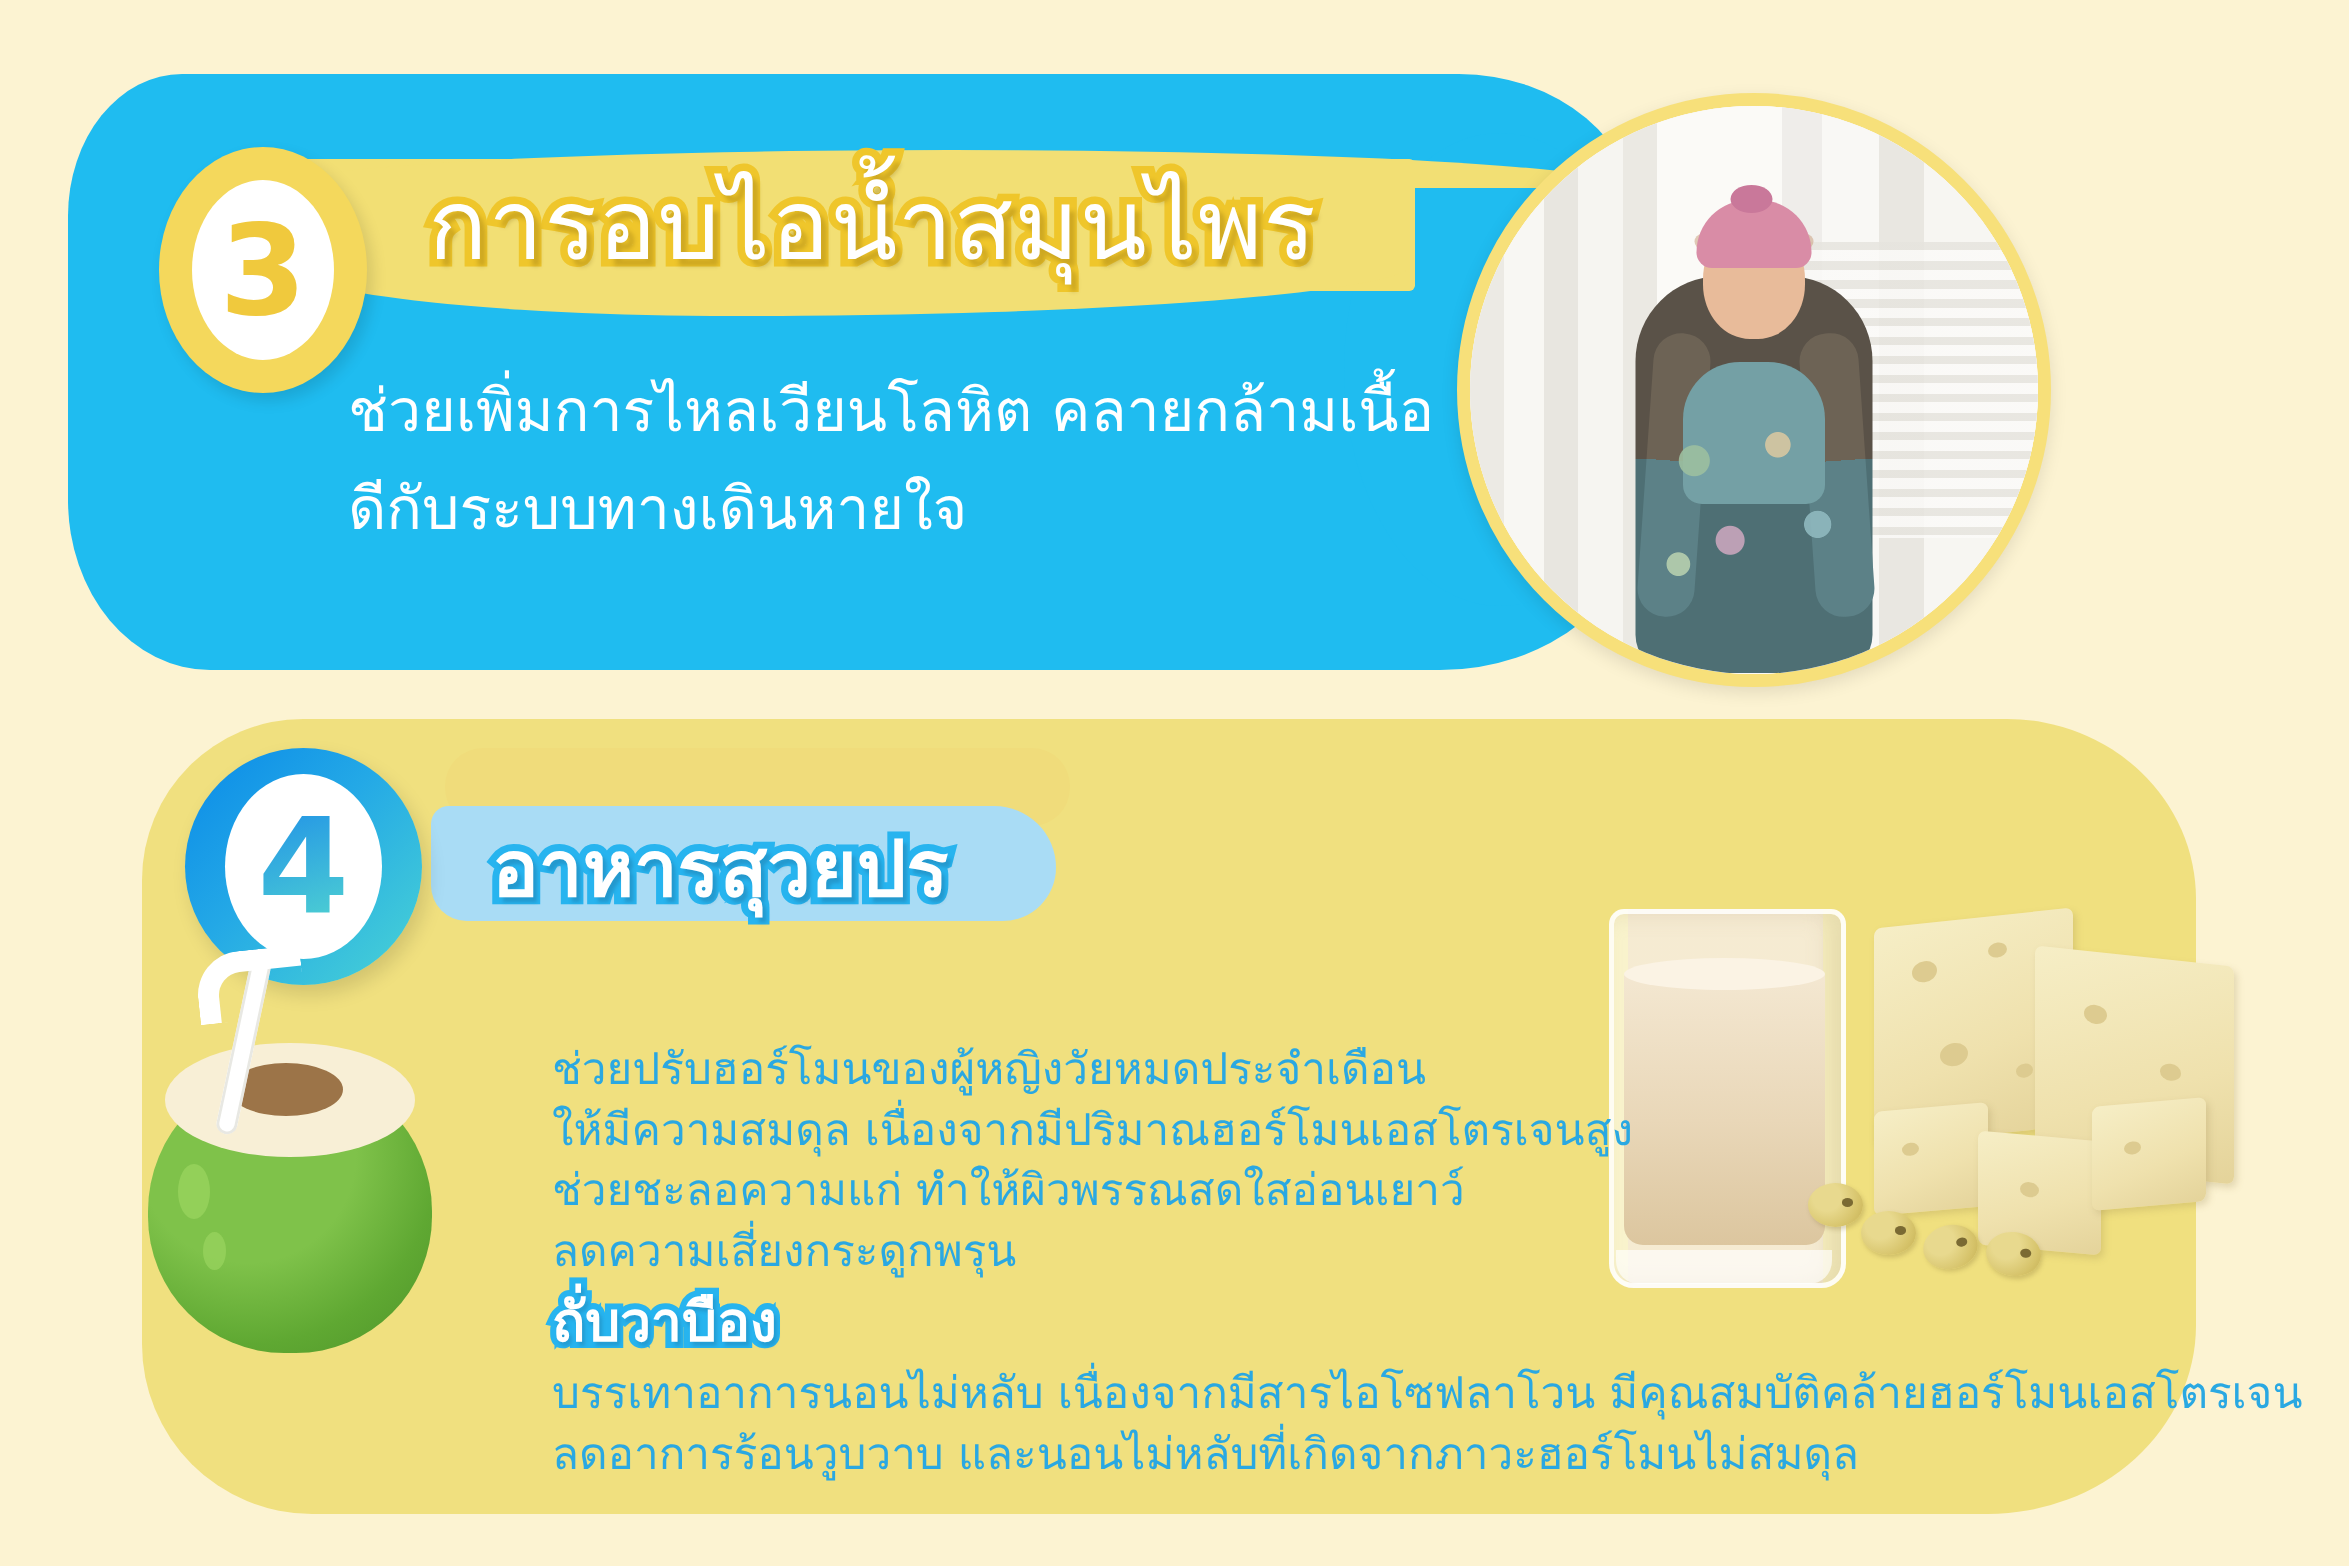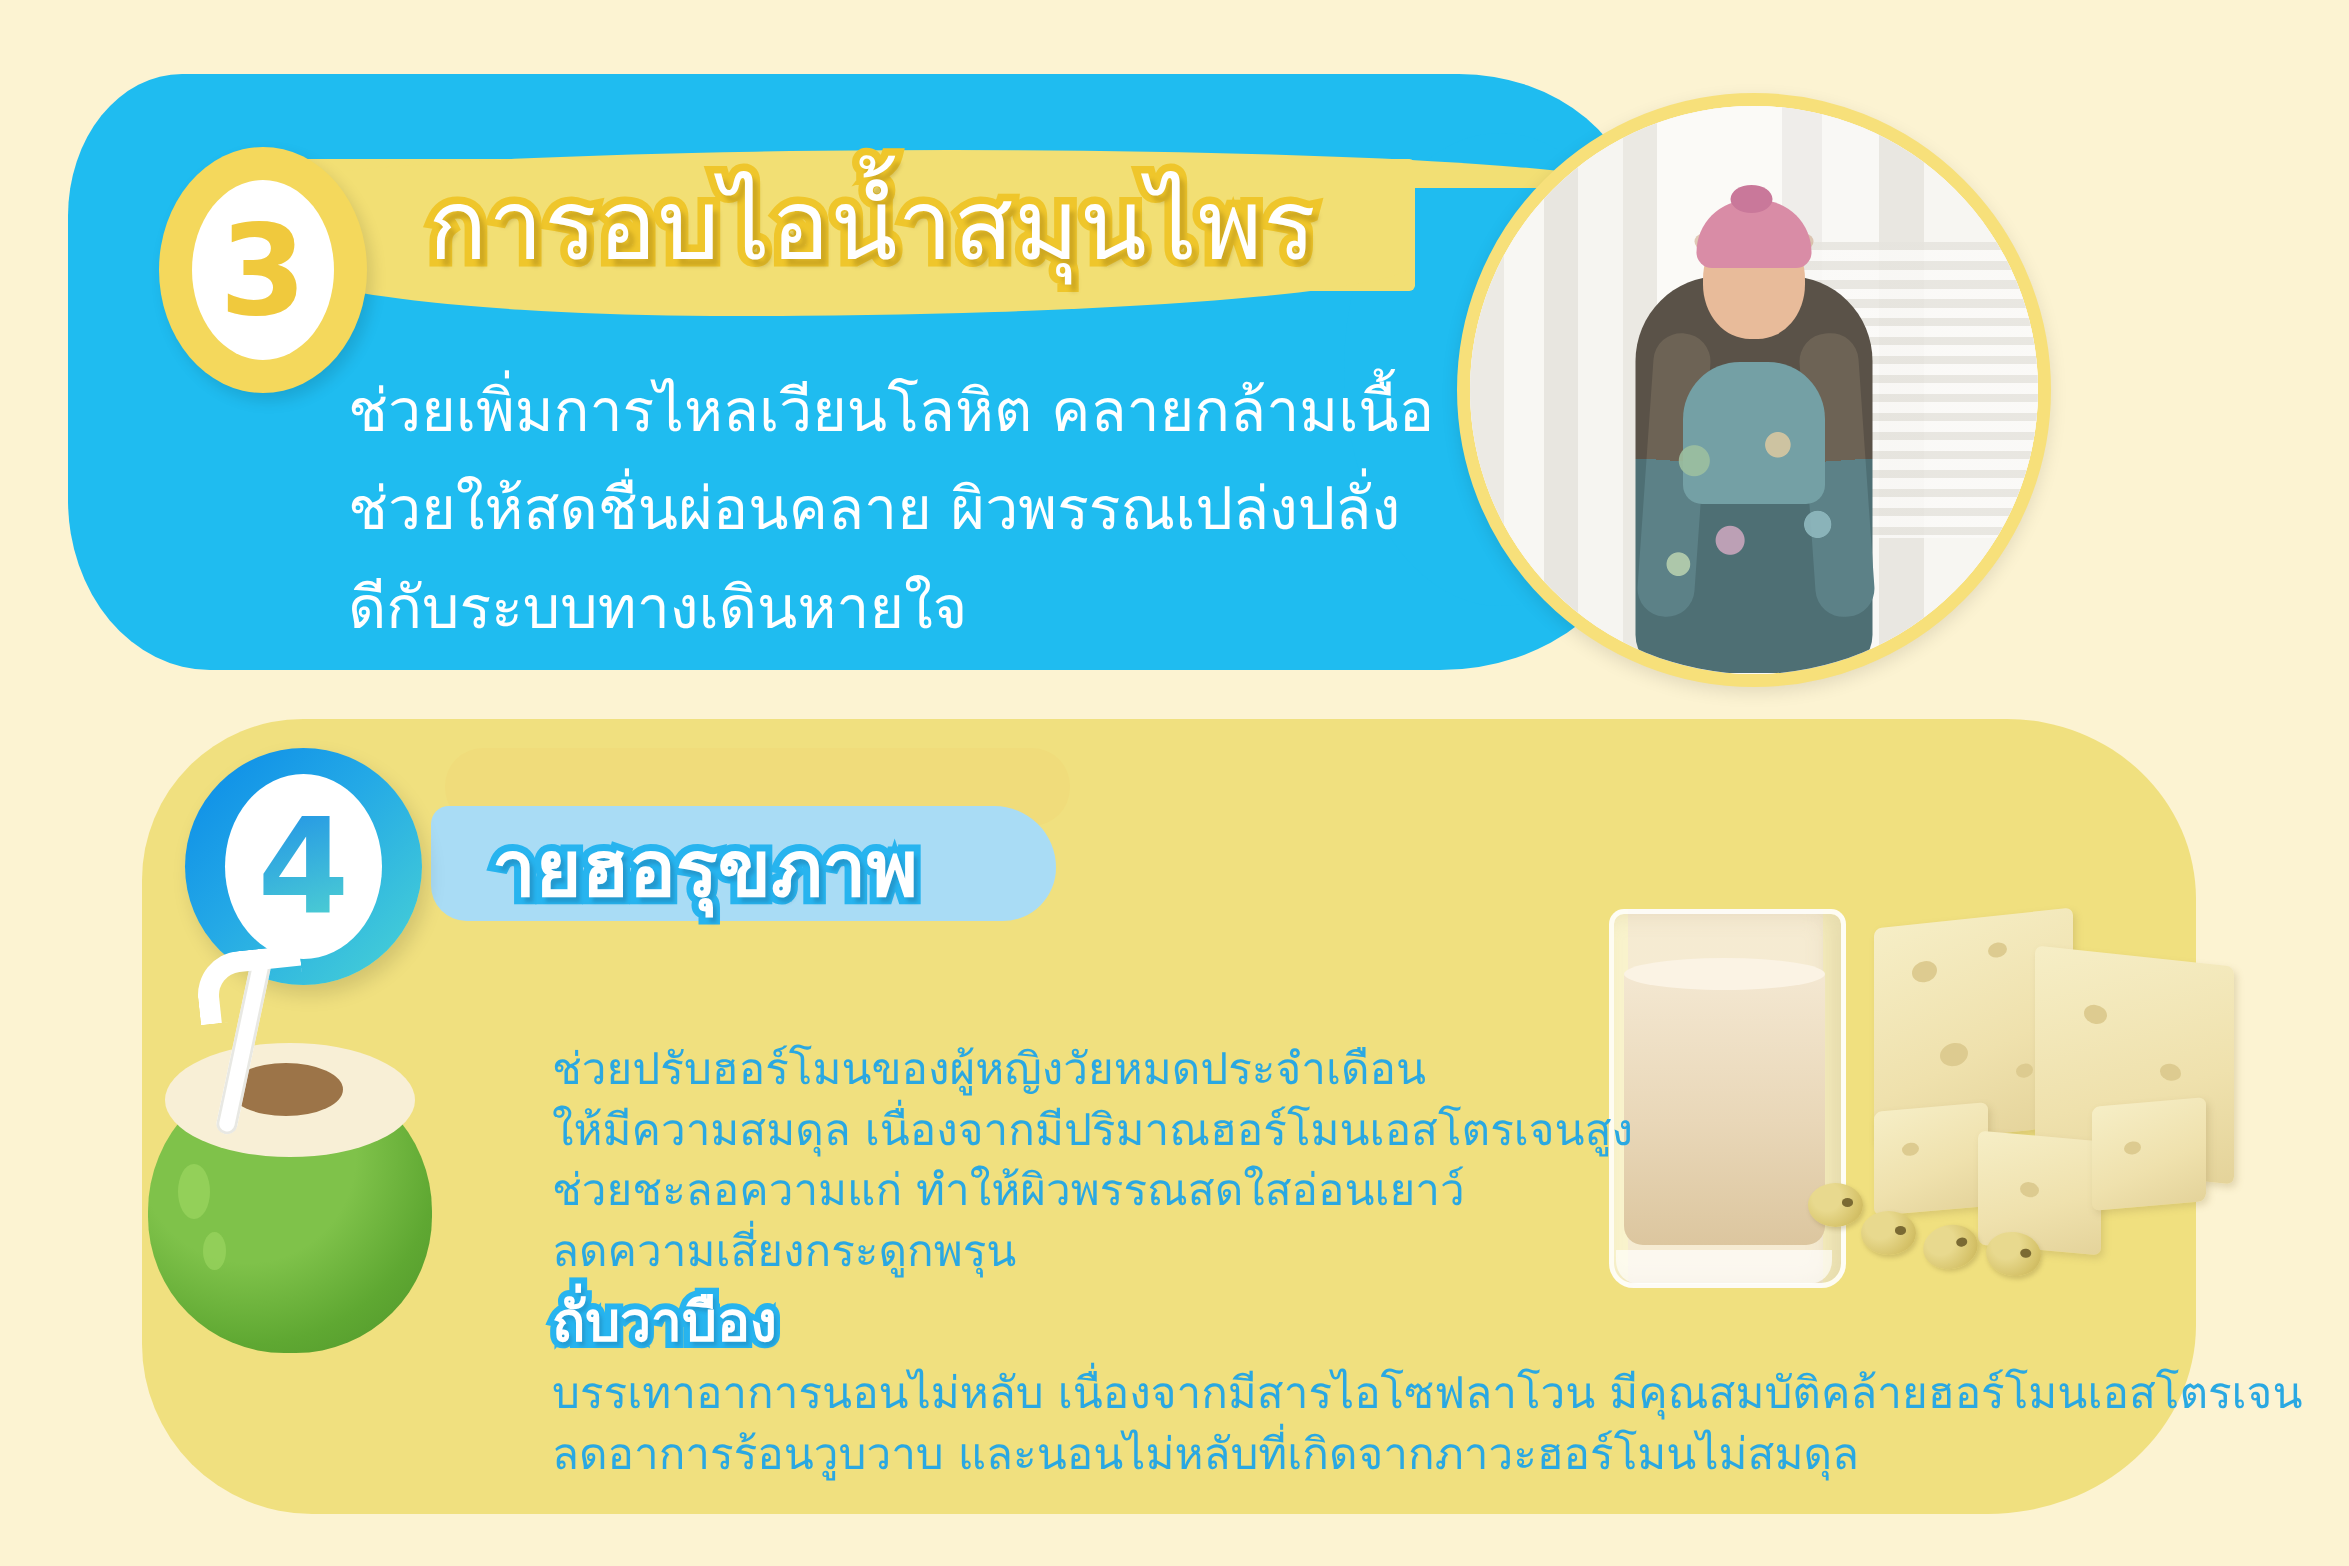--- a/index.html
+++ b/index.html
@@ -372,21 +372,20 @@
   <div class="badge3">
     <div class="disc">
       <span class="num">3</span>
     </div>
   </div>
 
   <div class="s3-title">การอบไอน้ำสมุนไพร</div>
 
   <div class="s3-body">
     <div>ช่วยเพิ่มการไหลเวียนโลหิต คลายกล้ามเนื้อ</div>
-    <div>ช่วยให้สดชื่นผ่อนคลาย ผิวพรรณเปล่งปลั่ง</div>
     <div>ดีกับระบบทางเดินหายใจ</div>
   </div>
 
   <div class="photo-ring">
     <div class="ph-bg"></div>
     <div class="ph-curtain"></div>
     <div class="ph-blinds"></div>
     <div class="ph-body"></div>
     <div class="ph-chest"></div>
     <div class="ph-floral"></div>
@@ -398,21 +397,21 @@
   <div class="s4-blob"></div>
   <div class="s4-banner"></div>
   <div class="s4-banner2"></div>
 
   <div class="badge4">
     <div class="disc">
       <span class="num">4</span>
     </div>
   </div>
 
-  <div class="s4-title">ายฮอรุขภาพ</div>
+  <div class="s4-title">อาหารสุวยปร</div>
 
   <div class="coconut-art">
     <div class="coco-shell"></div>
     <div class="coco-shine"></div>
     <div class="coco-shine2"></div>
     <div class="coco-top"></div>
     <div class="coco-hole"></div>
     <div class="coco-straw"></div>
     <div class="coco-straw-bend"></div>
   </div>

